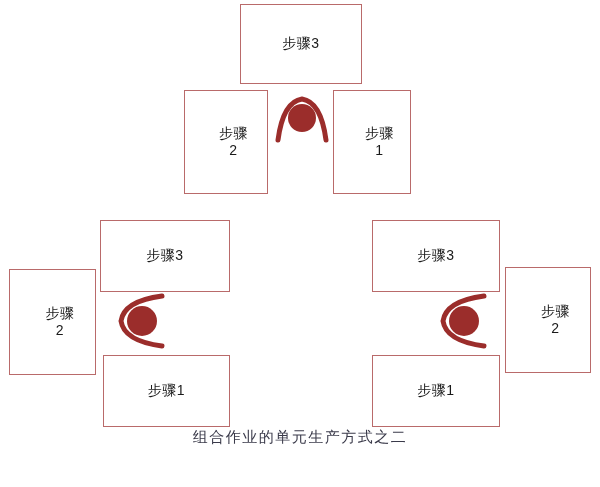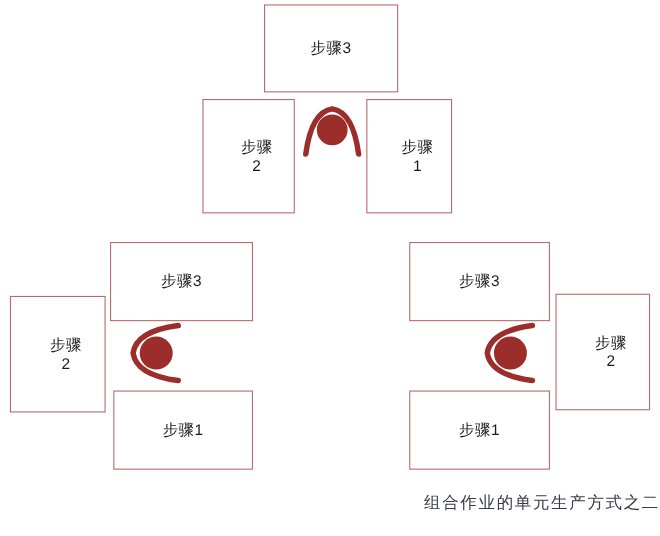--- a/index.html
+++ b/index.html
@@ -118,15 +118,15 @@
     <span class="step-label">步骤1</span>
   </div>
 
   <div class="worker" style="left:434px; top:292px; width:52px; height:58px;">
     <svg width="52" height="58" viewBox="0 0 52 58">
       <path d="M 50 4 Q 12 9 9 29 Q 12 49 50 54" fill="none" stroke="#9b2d2b" stroke-width="5" stroke-linecap="round"></path>
       <circle cx="30" cy="29" r="15" fill="#9b2d2b"></circle>
     </svg>
   </div>
 
-  <div class="caption" style="top:448px;text-align:right;">组合作业的单元生产方式之二</div>
+  <div class="caption" style="top:428px;">组合作业的单元生产方式之二</div>
 
 </div>
 
 </body></html>

